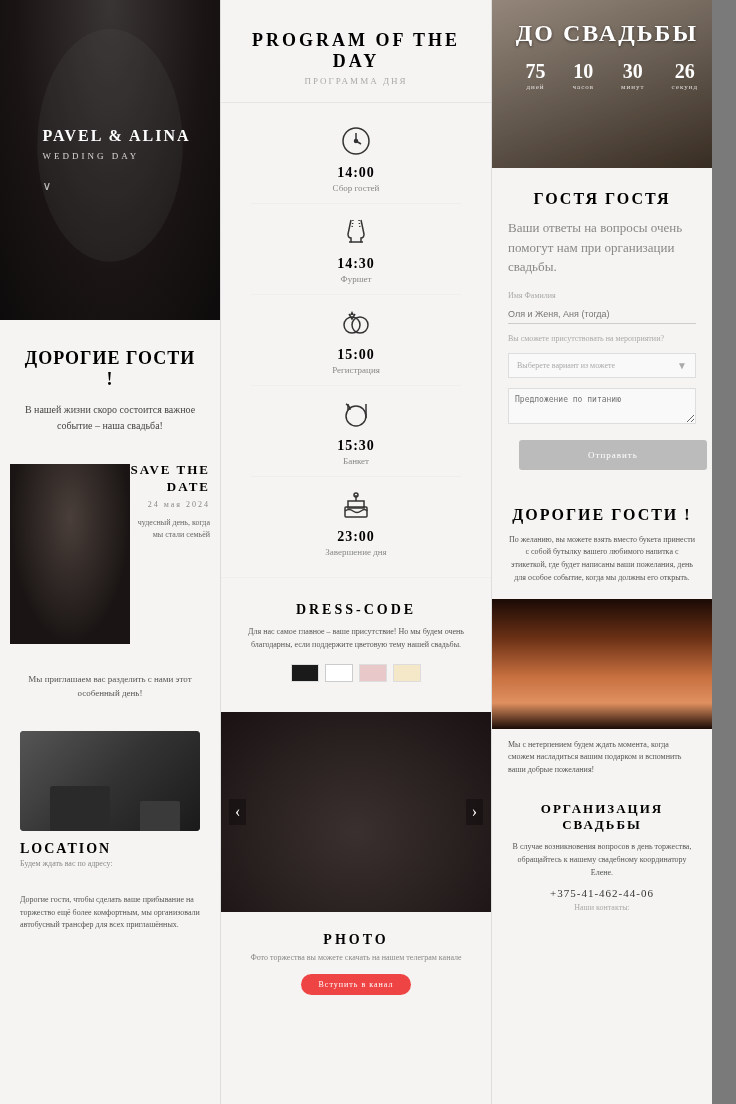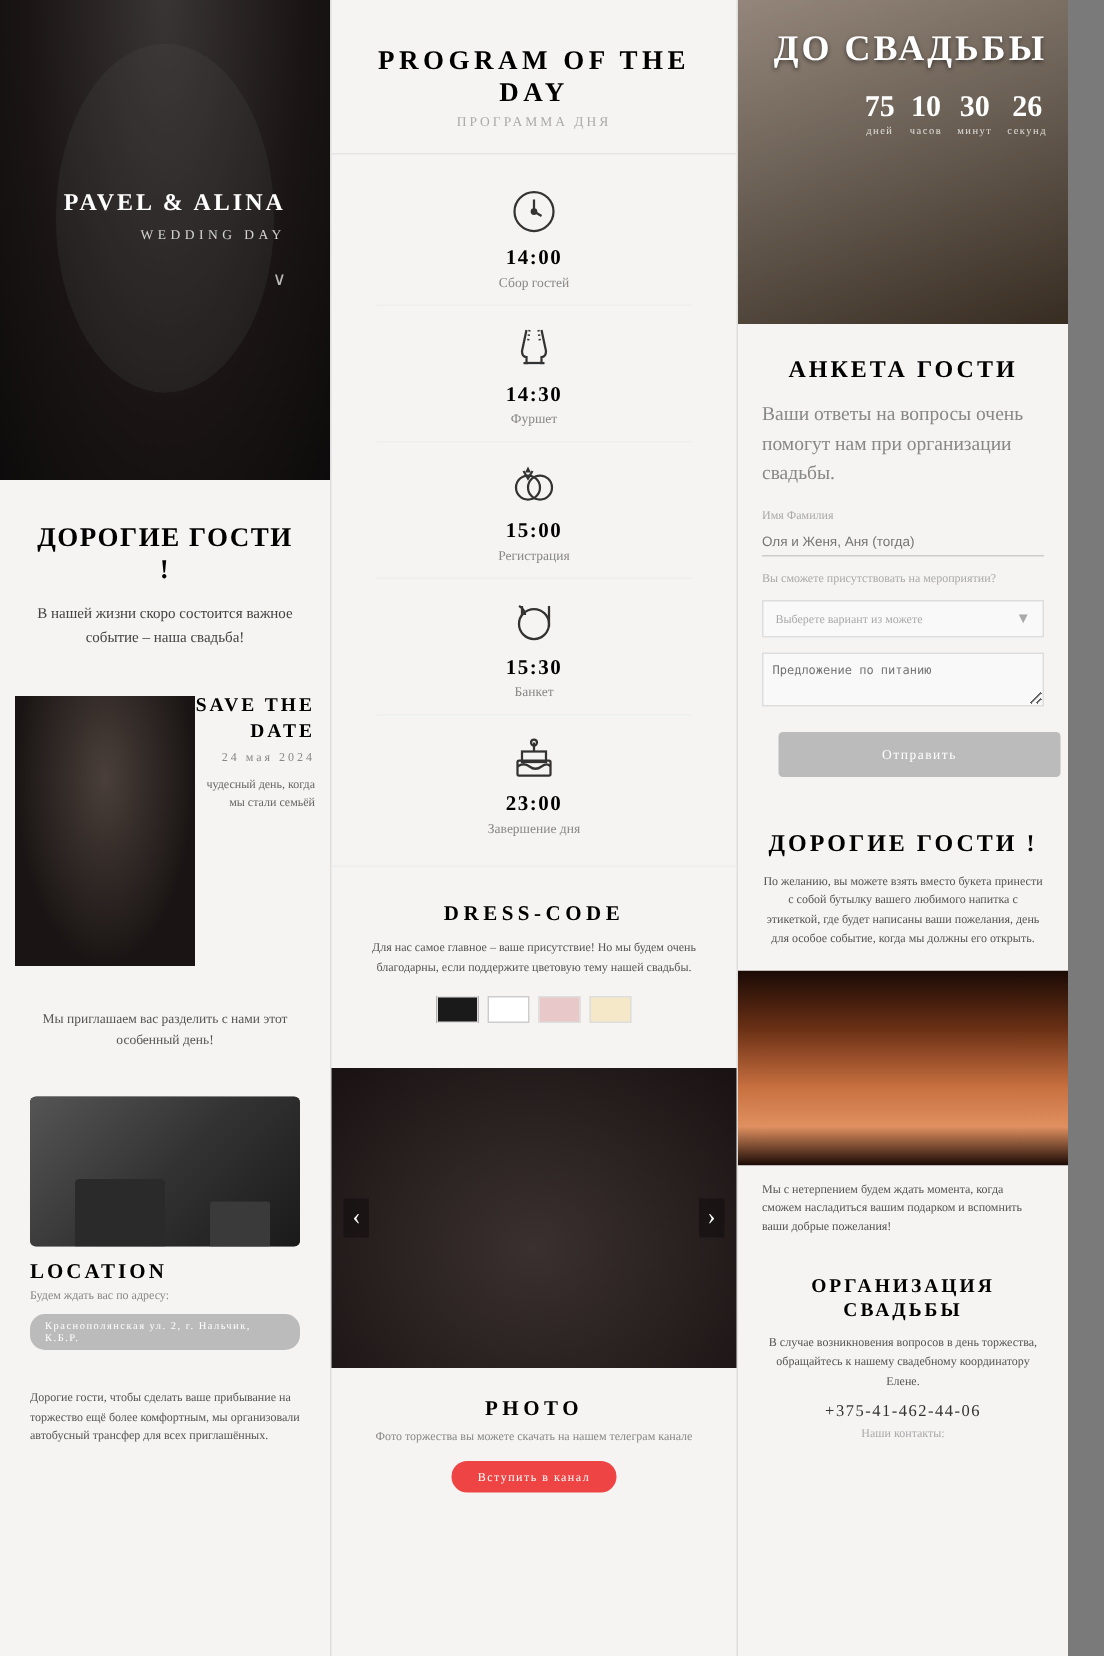--- a/index.html
+++ b/index.html
@@ -48,21 +48,21 @@
       width: 100%;
       height: 100%;
       display: flex;
       align-items: center;
       justify-content: center;
     }
 
     .hero-text {
       position: relative;
       z-index: 2;
-      text-align: right;
+      text-align: left;
       color: #fff;
       margin-left: 13px;
     }
 
     .hero-names {
       font-size: 16px;
       font-weight: 700;
       letter-spacing: 2px;
       text-transform: uppercase;
       font-family: 'Georgia', serif;
@@ -368,21 +368,21 @@
     }
 
     
     .col-right {
       width: 220px;
       flex: none;
     }
 
     .countdown-section {
       position: relative;
-      height: 216px;
+      height: 168px;
       overflow: hidden;
     }
 
     .countdown-photo {
       width: 100%;
       height: 100%;
       background: linear-gradient(135deg, #c8b8a8 0%, #8a7a6a 50%, #5a4a3a 100%);
       position: relative;
     }
 
@@ -399,21 +399,21 @@
     .countdown-to {
       font-size: 24px;
       font-weight: bold;
       color: #fff;
       letter-spacing: 2px;
       text-shadow: 0 1px 3px rgba(0,0,0,0.5);
     }
 
     .countdown-numbers {
       display: flex;
-      gap: 10px;
+      gap: 27px;
       margin-top: 14px;
     }
 
     .countdown-unit {
       text-align: center;
       color: #fff;
     }
 
     .countdown-num {
       font-size: 20px;
@@ -639,21 +639,20 @@
 
   <div class="location-section">
     <div class="location-photo">
       <div class="location-photo-inner">
         <div style="position:absolute;bottom:0;left:30px;width:60px;height:45px;background:#2a2a2a;border-radius:3px 3px 0 0;"></div>
         <div style="position:absolute;bottom:0;right:20px;width:40px;height:30px;background:#3a3a3a;border-radius:2px 2px 0 0;"></div>
       </div>
     </div>
     <div class="location-title">LOCATION</div>
     <div class="location-subtitle">Будем ждать вас по адресу:</div>
-    <div class="location-address-btn">Краснополянская ул. 2, г. Нальчик, К.Б.Р.</div>
   </div>
 
   <div class="transport-text">Дорогие гости, чтобы сделать ваше прибывание на торжество ещё более комфортным, мы организовали автобусный трансфер для всех приглашённых.</div>
 </div>
 
 <div class="column col-mid">
 
   <div class="program-header">
     <div class="program-title">PROGRAM OF THE DAY</div>
     <div class="program-subtitle">ПРОГРАММА ДНЯ</div>
@@ -768,21 +767,21 @@
         </div>
         <div class="countdown-unit">
           <div class="countdown-num">26</div>
           <div class="countdown-label">секунд</div>
         </div>
       </div>
     </div>
   </div>
 
   <div class="guest-form-section">
-    <div class="guest-form-title">АНКЕТА ГОСТИ</div>
+    <div class="guest-form-title">ГОСТЯ ГОСТЯ</div>
     <div class="guest-form-desc">Ваши ответы на вопросы очень помогут нам при организации свадьбы.</div>
 
     <div class="form-field">
       <span class="form-label">Имя Фамилия</span>
       <input class="form-input" type="text" placeholder="Оля и Женя, Аня (тогда)" style="">
     </div>
 
     <div class="form-field">
       <span class="form-label">Вы сможете присутствовать на мероприятии?</span>
     </div>

